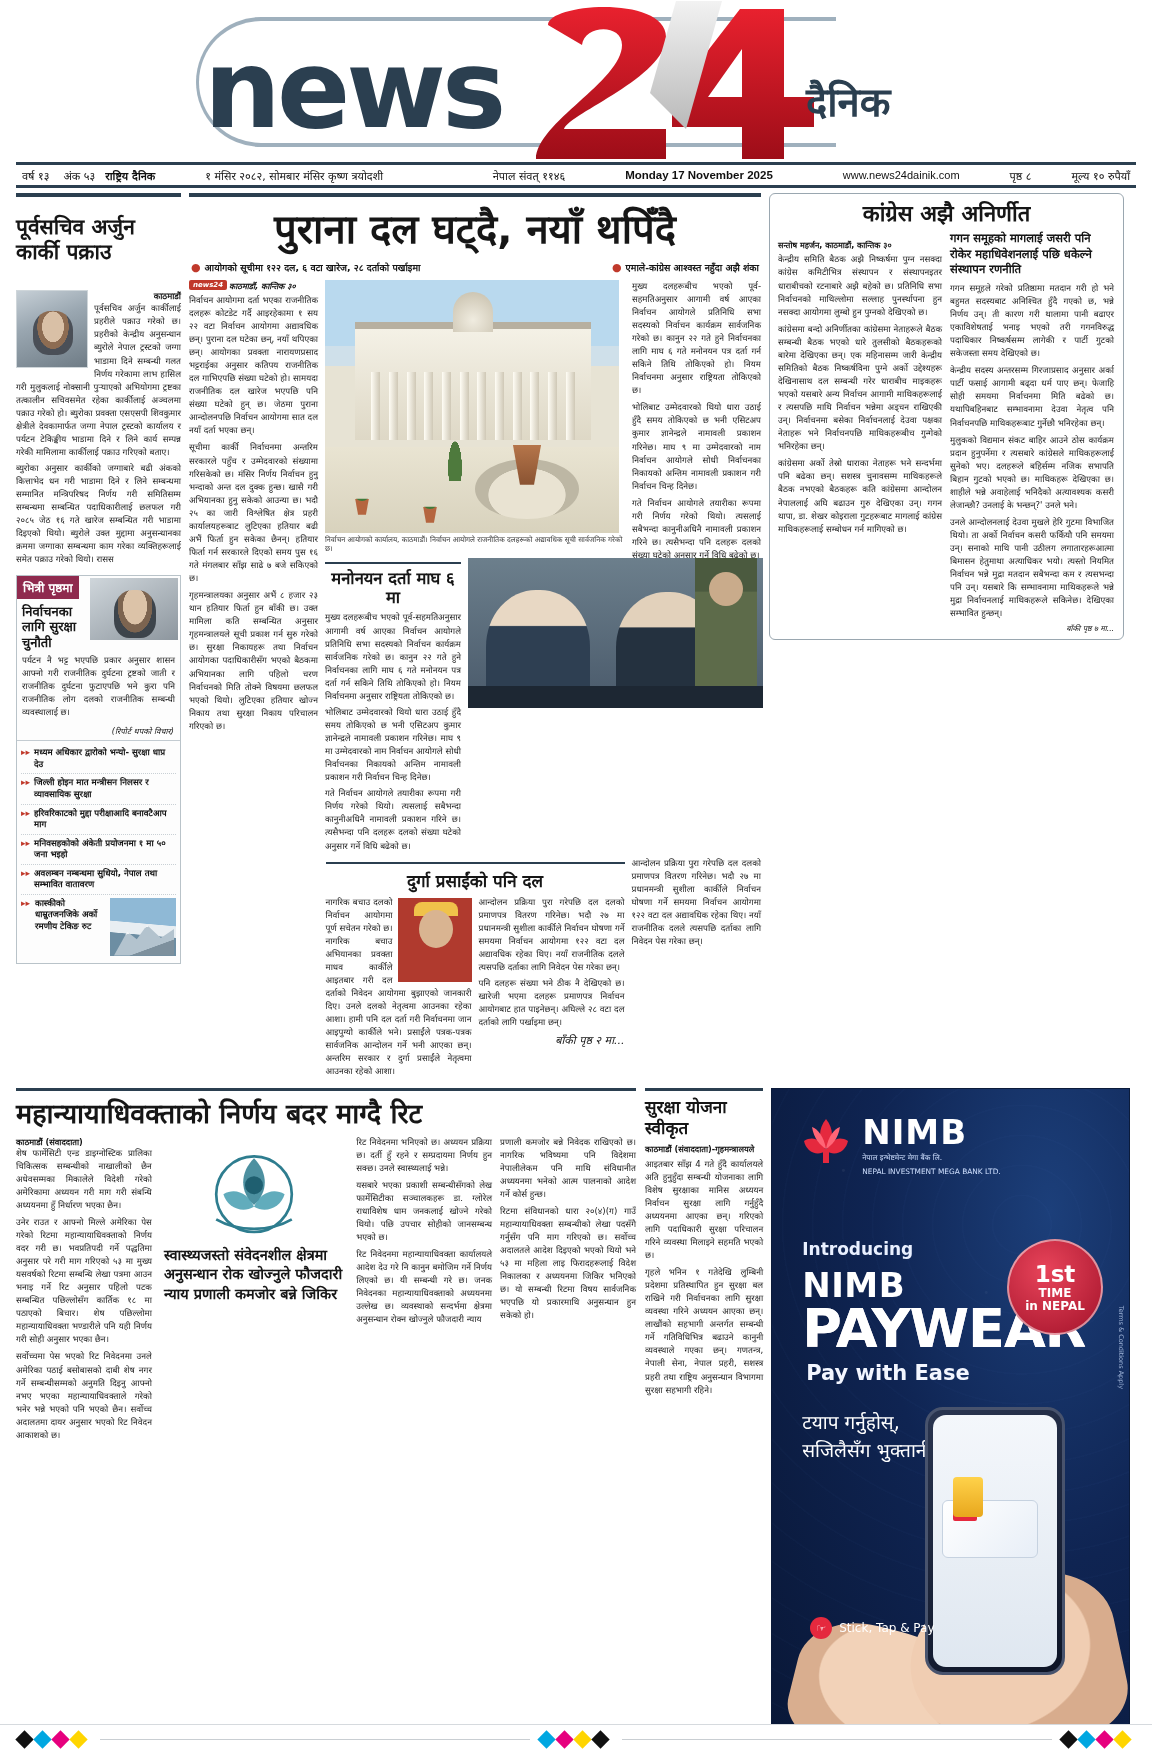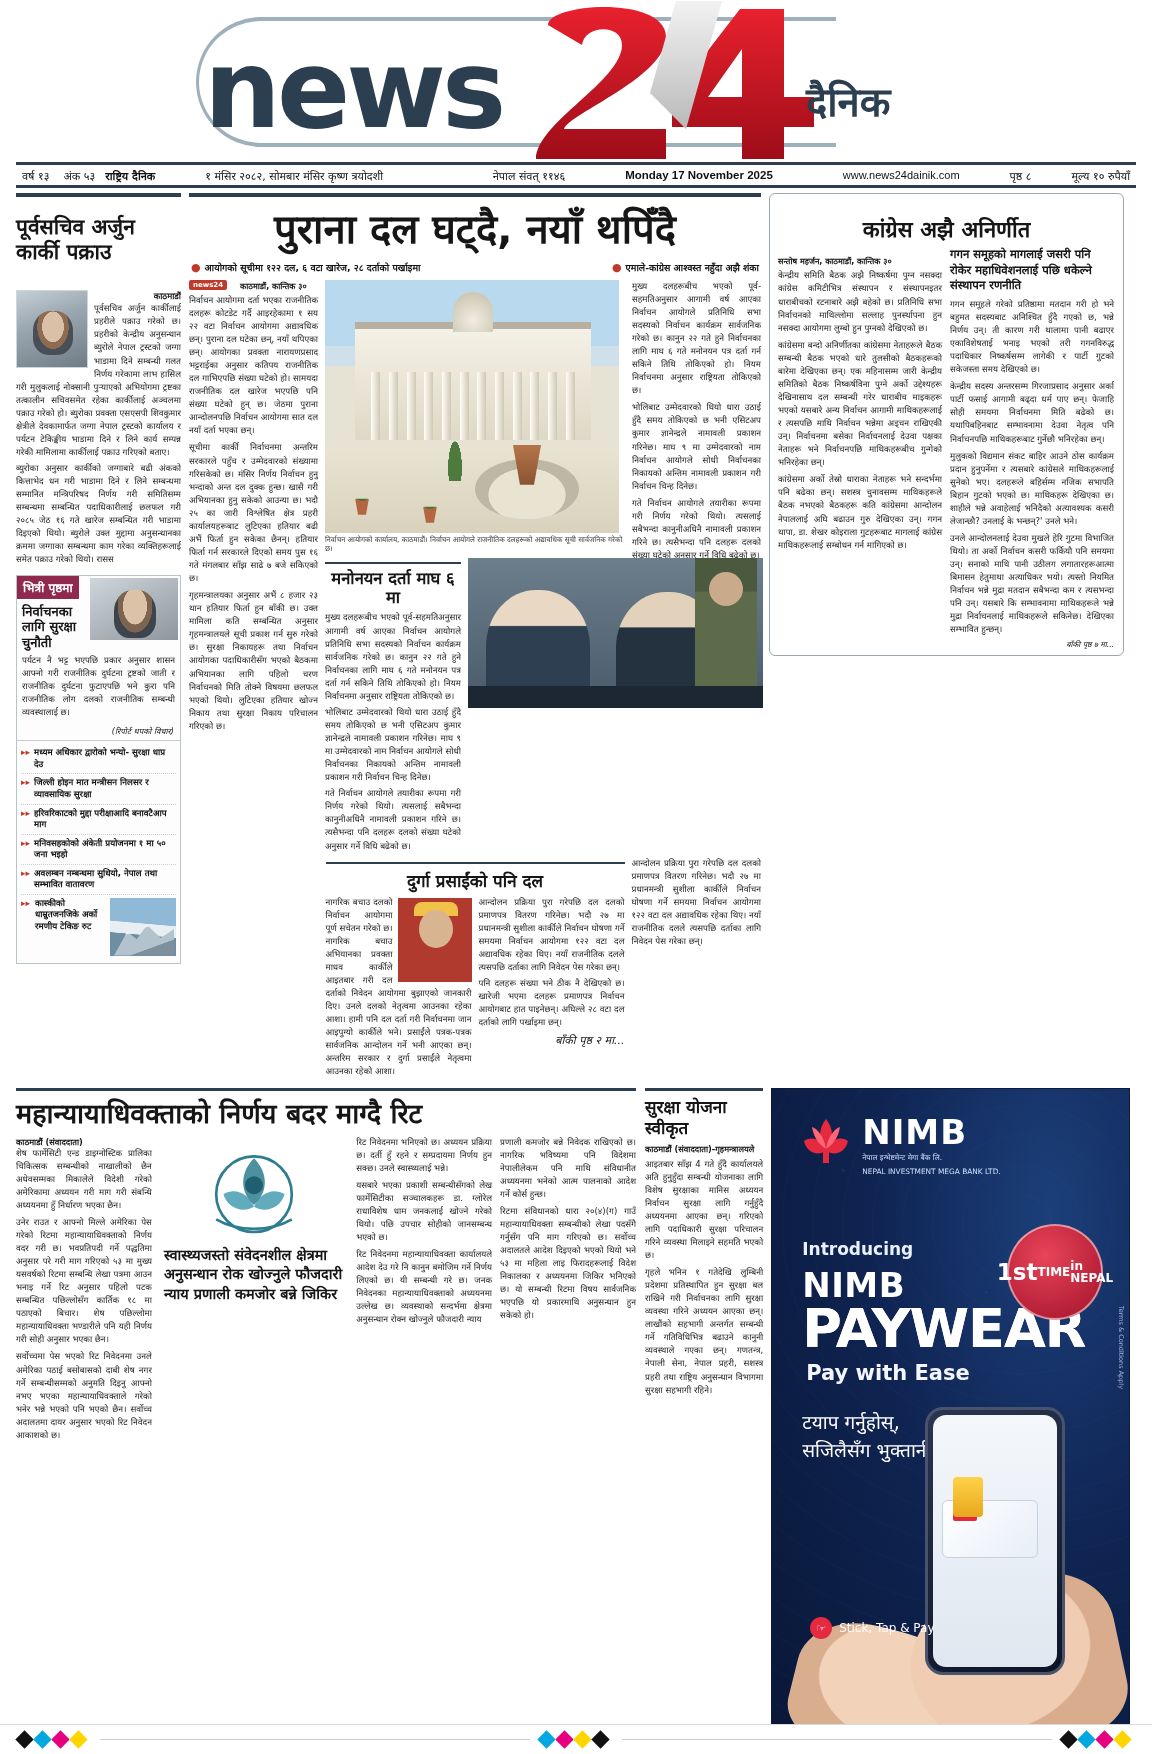--- a/index.html
+++ b/index.html
@@ -191,21 +191,21 @@
     width: 74px; height: 84px; float: right; margin: 2px 0 2px 5px;
     background: linear-gradient(#b03a2e 0 100%); position: relative; overflow:hidden;
   }
   .monk::after{content:"";position:absolute;left:21px;top:12px;width:34px;height:38px;border-radius:50%;background:#d9b491;}
   .monk::before{content:"";position:absolute;left:16px;top:4px;width:44px;height:14px;border-radius:8px 8px 0 0;background:#f0c24a;}
 
   
   .rbox {
     border: 1px solid #9aa7b0; border-radius: 6px; padding: 7px 8px 6px;
   }
-  .rbox-hd { font-size: 22px; font-weight: 700; text-align: center; line-height: 1.2; margin-top: 16px; }
+  .rbox-hd { font-size: 22px; font-weight: 700; text-align: center; line-height: 1.2; }
   .r-byline { font-size: 8px; font-weight: 700; margin-top: 8px; }
   .rcols { display: flex; gap: 8px; margin-top: 4px; }
   .rcol { width: 164px; }
   .r-lead { font-size: 11.5px; font-weight: 700; line-height: 1.32; }
   .r-more { text-align: right; font-size: 7.6px; font-style: italic; padding-top: 3px; }
 
   
   .band2 { display: flex; gap: 9px; margin-top: 10px; }
   .b2-left { width: 620px; }
   .b2-right { width: 485px; }
@@ -243,24 +243,24 @@
   .nimb-txt-a { font-size: 34px; font-weight: 700; letter-spacing: 1px; line-height: 1; color:#fff; }
   .nimb-txt-b { font-size: 7.4px; line-height: 1.35; margin-top: 4px; color: #cfe0ff; }
   .ad-intro { position:absolute; left: 30px; top: 150px; font-size: 17px; font-weight: 600; color: #e9f0ff; }
   .ad-nimb2 { position:absolute; left: 30px; top: 176px; font-size: 34px; font-weight: 700; color: #fff; letter-spacing: .5px; }
   .ad-paywear { position:absolute; left: 30px; top: 208px; font-size: 54px; font-weight: 800; letter-spacing: -1px;
      background: linear-gradient(#ffffff, #ffd9dd); -webkit-background-clip: text; background-clip:text; color: #fff; }
   .ad-pay-ease { position:absolute; left: 34px; top: 272px; font-size: 21px; font-weight: 600; color: #f3f6ff; }
   .ad-np1 { position:absolute; left: 30px; top: 320px; font-size: 19px; color: #fff; }
   .ad-np2 { position:absolute; left: 30px; top: 348px; font-size: 19px; color: #fff; }
   .ad-badge {
-    position:absolute; right: 26px; top: 135px; width: 96px; height: 96px; border-radius: 50%;
+    position:absolute; right: 26px; top: 150px; width: 96px; height: 96px; border-radius: 50%;
     background: radial-gradient(circle at 40% 32%, #e8445a, #a3122a);
-    display:flex; flex-direction:row; align-items:center; justify-content:center;
-    line-height:1.08; border: 2px solid rgba(255,255,255,.5);
+    display:flex; flex-direction:column; align-items:center; justify-content:center;
+    text-align:center; line-height:1.08; border: 2px solid rgba(255,255,255,.5);
   }
   .ad-badge .b1 { font-size: 23px; font-weight: 800; }
   .ad-badge .b2 { font-size: 12px; font-weight: 700; }
   .ad-badge .b3 { font-size: 12px; font-weight: 700; }
   .ad-phone {
     position:absolute; right: 64px; bottom: 92px; width: 140px; height: 268px;
     border-radius: 18px; background: linear-gradient(150deg,#2a3550,#0d1426);
     border: 3px solid #48536d; overflow:hidden;
   }
   .ad-phone-scr { position:absolute; inset:5px; border-radius: 13px; background: linear-gradient(#f4f7fb,#dfe7f0); }
@@ -394,21 +394,21 @@
           <span>आयोगको सूचीमा १२२ दल, ६ वटा खारेज, २८ दर्ताको पर्खाइमा</span>
         </span>
         <span class="bullet">
           <span class="dot">●</span>
           <span>एमाले-कांग्रेस आश्वस्त नहुँदा अझै शंका</span>
         </span>
       </div>
 
       <div class="mid-body">
         <div class="mcol">
-          <div style="display:flex;align-items:center;gap:13px;margin-bottom:3px;">
+          <div style="display:flex;align-items:center;gap:2px;margin-bottom:3px;font-style:italic;">
             <span style="background:#c0392b;color:#fff;font-size:7px;font-weight:700;padding:1px 4px;border-radius:2px;">news24</span>
             <span style="font-size:8px;font-weight:700;">काठमाडौं, कान्तिक ३०</span>
           </div>
           <div class="body-text">निर्वाचन आयोगमा दर्ता भएका राजनीतिक दलहरू कोटडेट गर्दै आइरहेकामा १ सय २२ वटा निर्वाचन आयोगमा अद्यावधिक छन्। पुराना दल घटेका छन्, नयाँ थपिएका छन्। आयोगका प्रवक्ता नारायणप्रसाद भट्टराईका अनुसार कतिपय राजनीतिक दल गाभिएपछि संख्या घटेको हो। सामयदा राजनीतिक दल खारेज भएपछि पनि संख्या घटेको हुन् छ। जेठमा पुराना आन्दोलनपछि निर्वाचन आयोगमा सात दल नयाँ दर्ता भएका छन्।</div>
           <div class="body-text" style="margin-top:4px;">सूचीमा कार्की निर्वाचनमा अन्तरिम सरकारले पहुँच र उम्मेदवारको संख्यामा गरिसकेको छ। मंसिर निर्णय निर्वाचन हुनु भन्दाको अन्त दल दुक्क हुन्छ। खासै गरी अभियानका हुनु सकेको आउन्या छ। भदौ २५ का जारी विश्लेषित क्षेत्र प्रहरी कार्यालयहरूबाट लुटिएका हतियार बढी अभैं फिर्ता हुन सकेका छैनन्। हतियार फिर्ता गर्न सरकारले दिएको समय पुस १६ गते मंगलबार साँझ साढे ७ बजे सकिएको छ।</div>
           <div class="body-text" style="margin-top:4px;">गृहमन्त्रालयका अनुसार अभैं ८ हजार २३ थान हतियार फिर्ता हुन बाँकी छ। उक्त मामिला कति सम्बन्धित अनुसार गृहमन्त्रालयले सूची प्रकाश गर्न सुरु गरेको छ। सुरक्षा निकायहरू तथा निर्वाचन आयोगका पदाधिकारीसँग भएको बैठकमा अभियानका लागि पहिलो चरण निर्वाचनको मिति तोक्ने विषयमा छलफल भएको थियो। लुटिएका हतियार खोज्न निकाय तथा सुरक्षा निकाय परिचालन गरिएको छ।</div>
         </div>
 
         <div style="width:300px;">
           <div class="photo-main">

